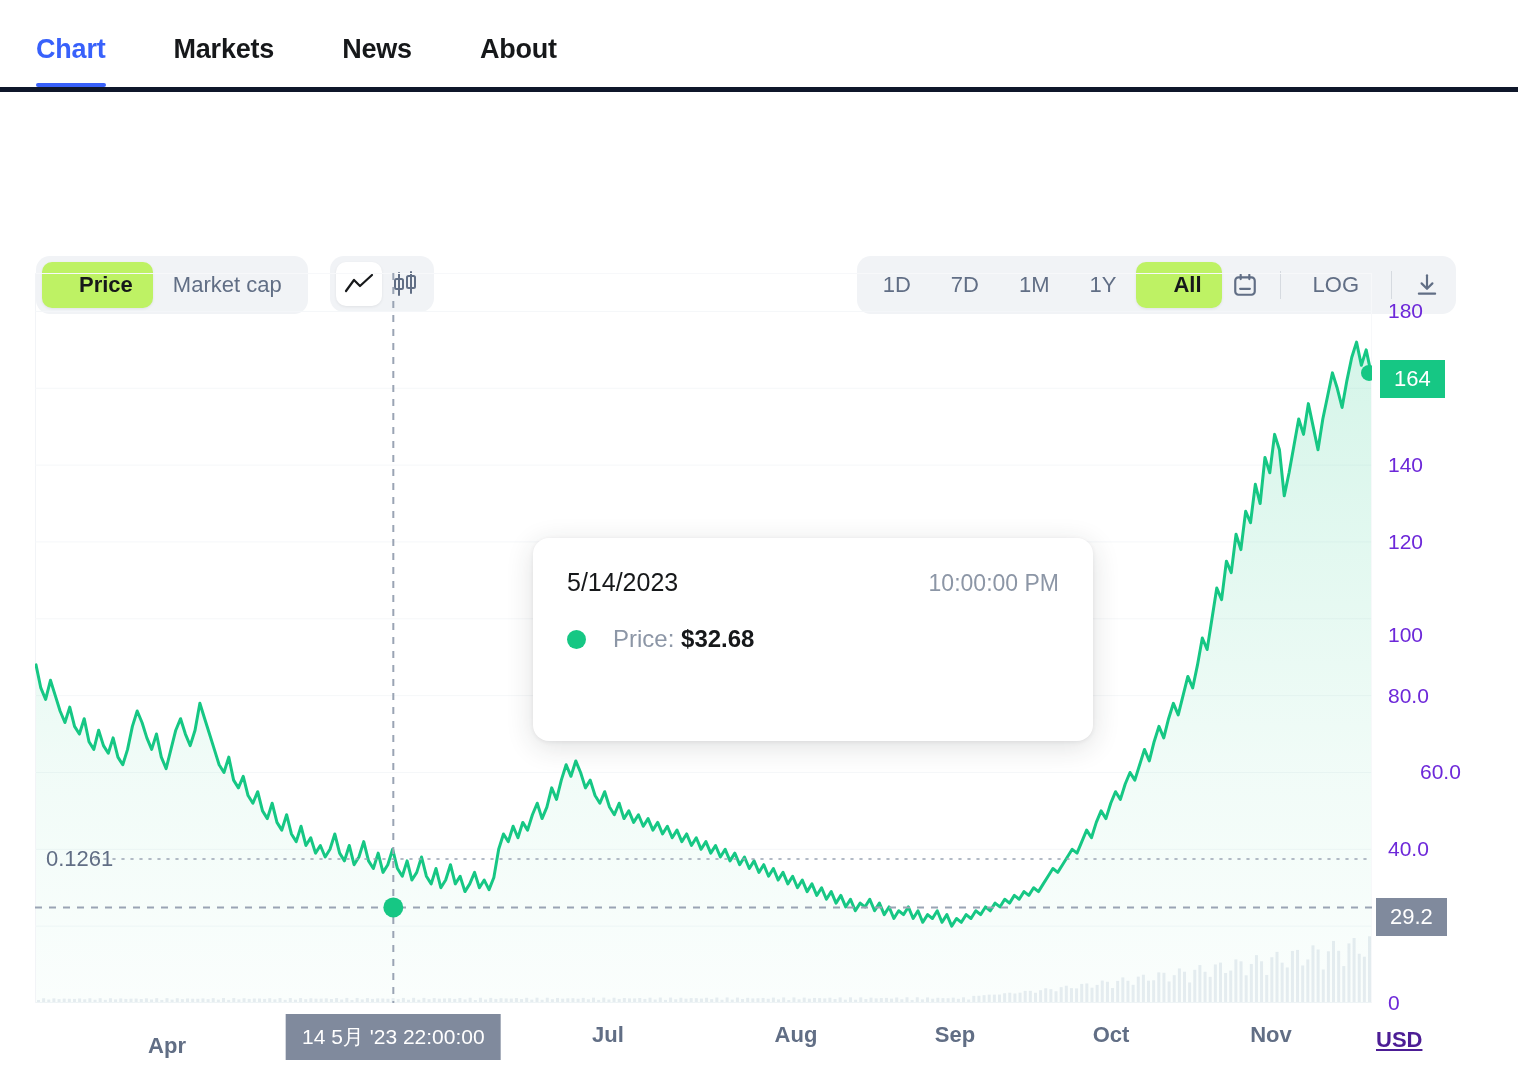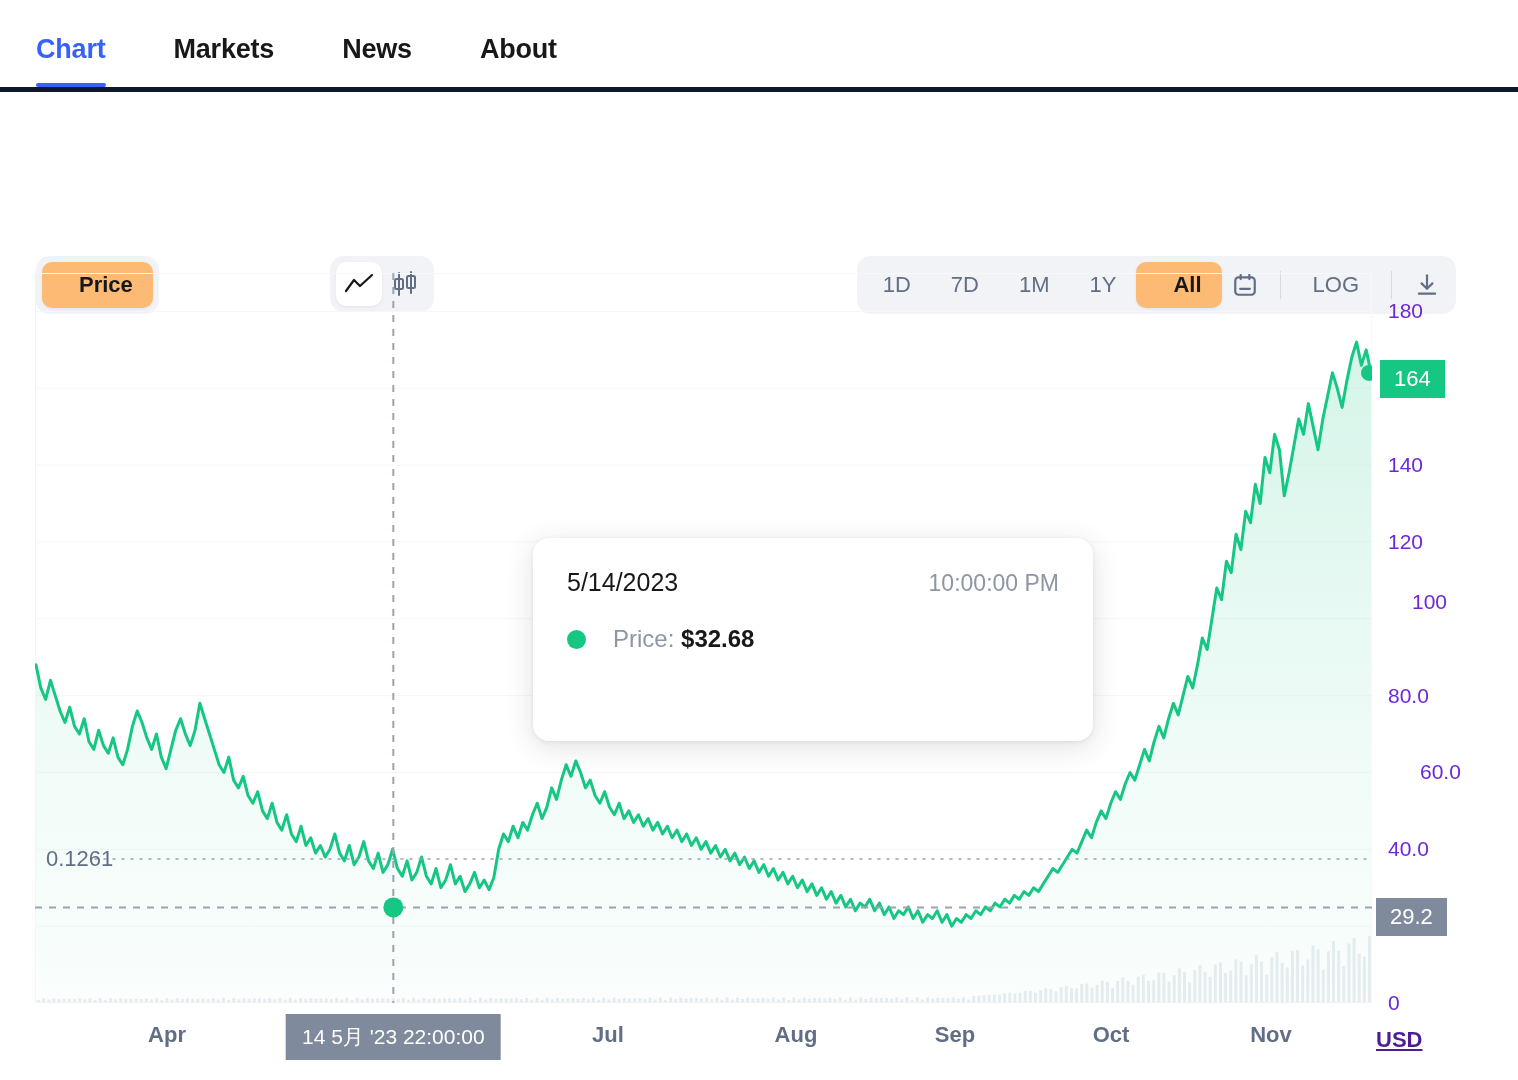--- a/index.html
+++ b/index.html
@@ -41,21 +41,21 @@
     display: flex; align-items: center;
     padding: 6px;
   }
   .seg-item {
     font-size: 22px; color: #616e85; font-weight: 500;
     padding: 10px 20px; border-radius: 10px;
     cursor: pointer; white-space: nowrap;
     display: flex; align-items: center; justify-content: center;
   }
   .seg-item.active {
-    background: #fdba74; color: #16181a; font-weight: 600;
+    background: #bef264; color: #16181a; font-weight: 600;
     box-shadow: 0 1px 3px rgba(0,0,0,0.07);
     padding-left: 37px;
   }
 
   #seg-metric { left: 36px; top: 164px; }
   #seg-type   { left: 330px; top: 164px; }
   #seg-range  { right: 62px; top: 164px; }
 
   .icon-btn {
     width: 46px; height: 44px; border-radius: 10px;
@@ -156,20 +156,23 @@
     <div class="tab"><span>News</span></div>
     <div class="tab"><span>About</span></div>
   </div>
 </div>
 
 <div class="toolbar">
 
   <div class="seg" id="seg-metric">
     <div class="seg-item active">
         <span>Price</span>
+      </div>
+    <div class="seg-item">
+        <span>Market cap</span>
       </div>
   </div>
 
   <div class="seg" id="seg-type">
     <div class="icon-btn active">
       <svg width="30" height="22" viewBox="0 0 30 22">
         <polyline points="2,18 10,7 16,13 28,2" fill="none" stroke="#16181a" stroke-width="2.2" stroke-linecap="round" stroke-linejoin="round"></polyline>
       </svg>
     </div>
     <div class="icon-btn">
@@ -526,37 +529,37 @@
 </div>
 
 <div class="atl-label">0.1261</div>
 
 <div class="yaxis" id="yaxis">
     <div class="ytick" style="top: 730px;">0</div>
     <div class="ytick" style="top: 653.158px;">20.0</div>
     <div class="ytick" style="top: 576.316px;">40.0</div>
     <div class="ytick" style="top: 499.474px; margin-left: 32px;">60.0</div>
     <div class="ytick" style="top: 422.632px;">80.0</div>
-    <div class="ytick" style="top: 329px; margin-left: 24px;">100</div>
+    <div class="ytick" style="top: 362px;">100</div>
     <div class="ytick" style="top: 268.947px;">120</div>
     <div class="ytick" style="top: 192.105px;">140</div>
     <div class="ytick" style="top: 115.263px;">160</div>
     <div class="ytick" style="top: 38.4211px;">180</div>
   <div class="ybadge" id="badge-last" style="top: 105.895px;">164</div>
   <div class="ybadge" id="badge-cross" style="top: 644.44px;">29.2</div>
 </div>
 <div class="currency-label">USD</div>
 
 <div class="xaxis" id="xaxis">
     <div class="xtick" style="left: 1271px;">Nov</div>
     <div class="xtick" style="left: 1111px;">Oct</div>
     <div class="xtick" style="left: 955px;">Sep</div>
     <div class="xtick" style="left: 796px;">Aug</div>
     <div class="xtick" style="left: 608px;">Jul</div>
-    <div class="xtick" style="left: 167px;">Apr</div>
+    <div class="xtick" style="left: 167px; margin-top: 11px;">Apr</div>
   <div class="xbadge" id="badge-xdate" style="left: 393.316px;">14 5月 '23  22:00:00</div>
 </div>
 
 <div class="tooltip">
   <div class="tt-head">
     <span class="tt-date">5/14/2023</span>
     <span class="tt-time">10:00:00 PM</span>
   </div>
   <div class="tt-row">
     <span class="tt-marker">

